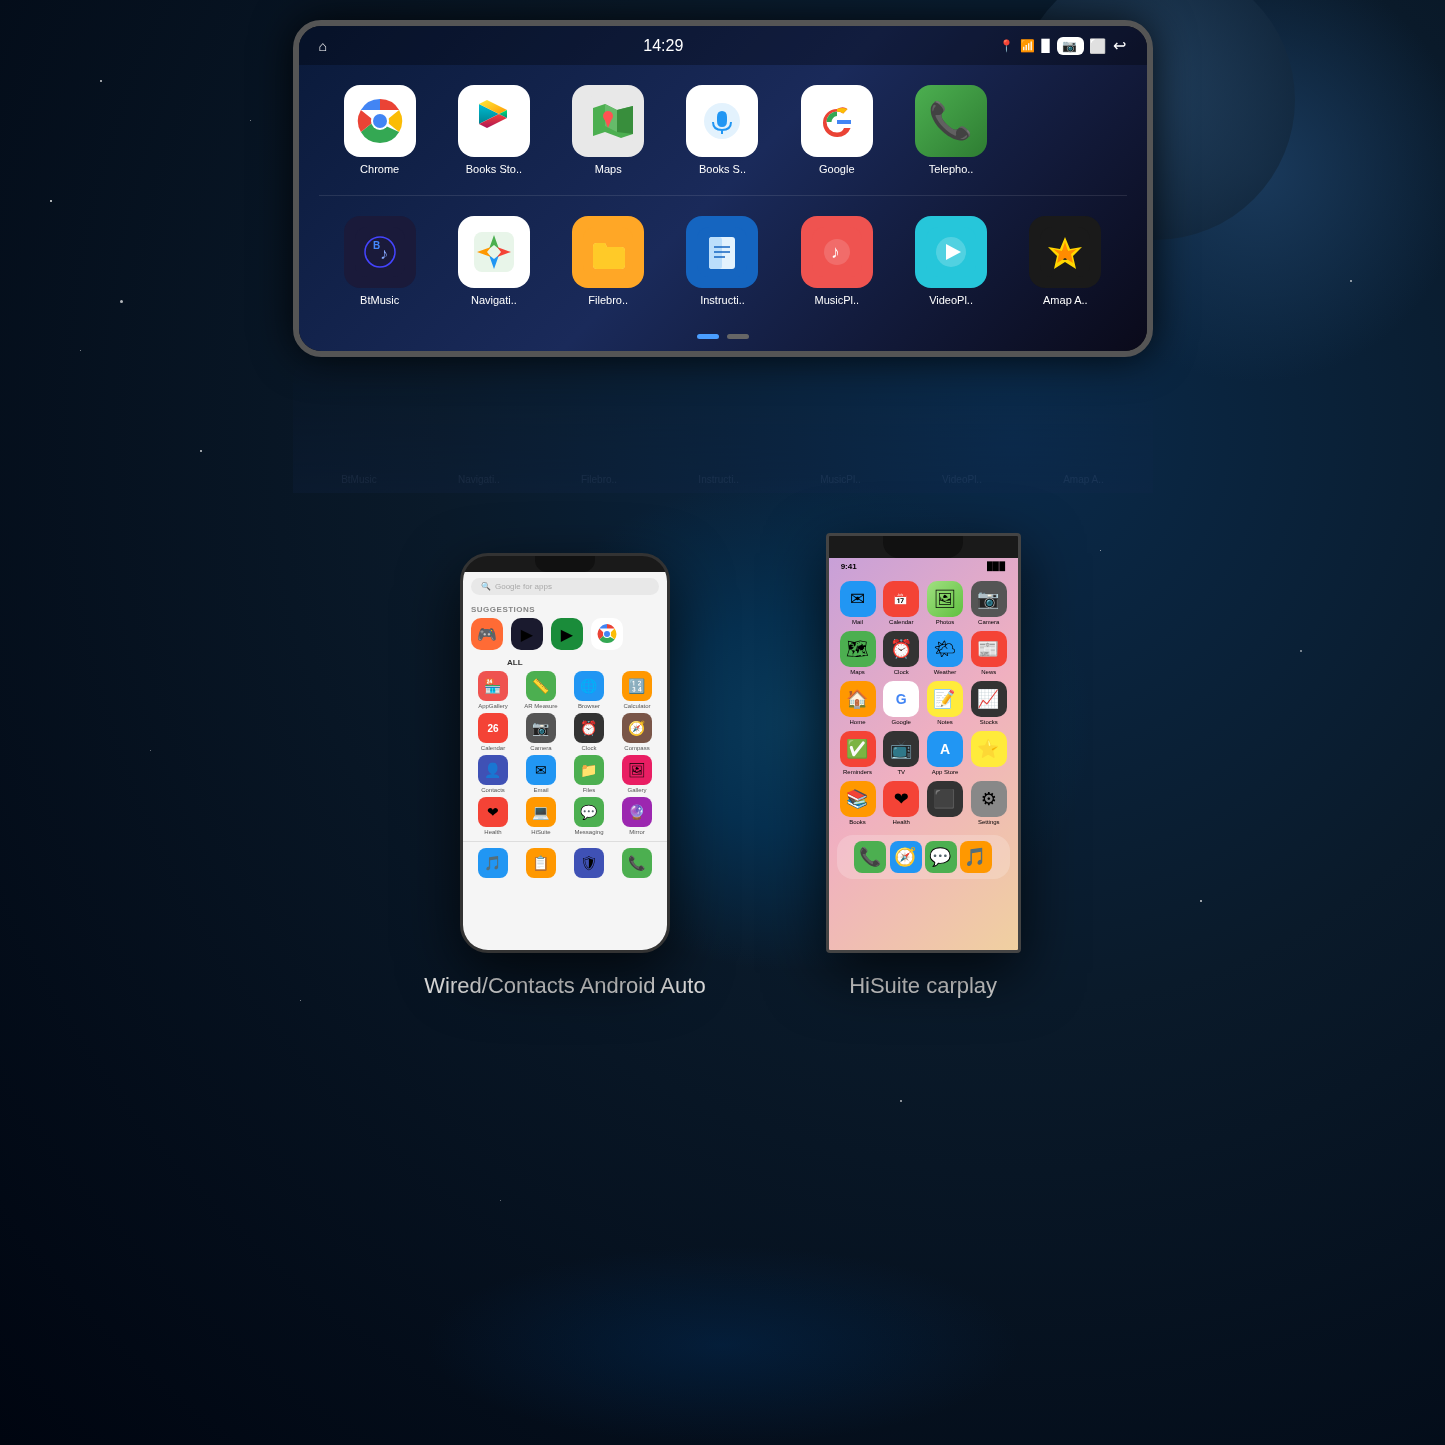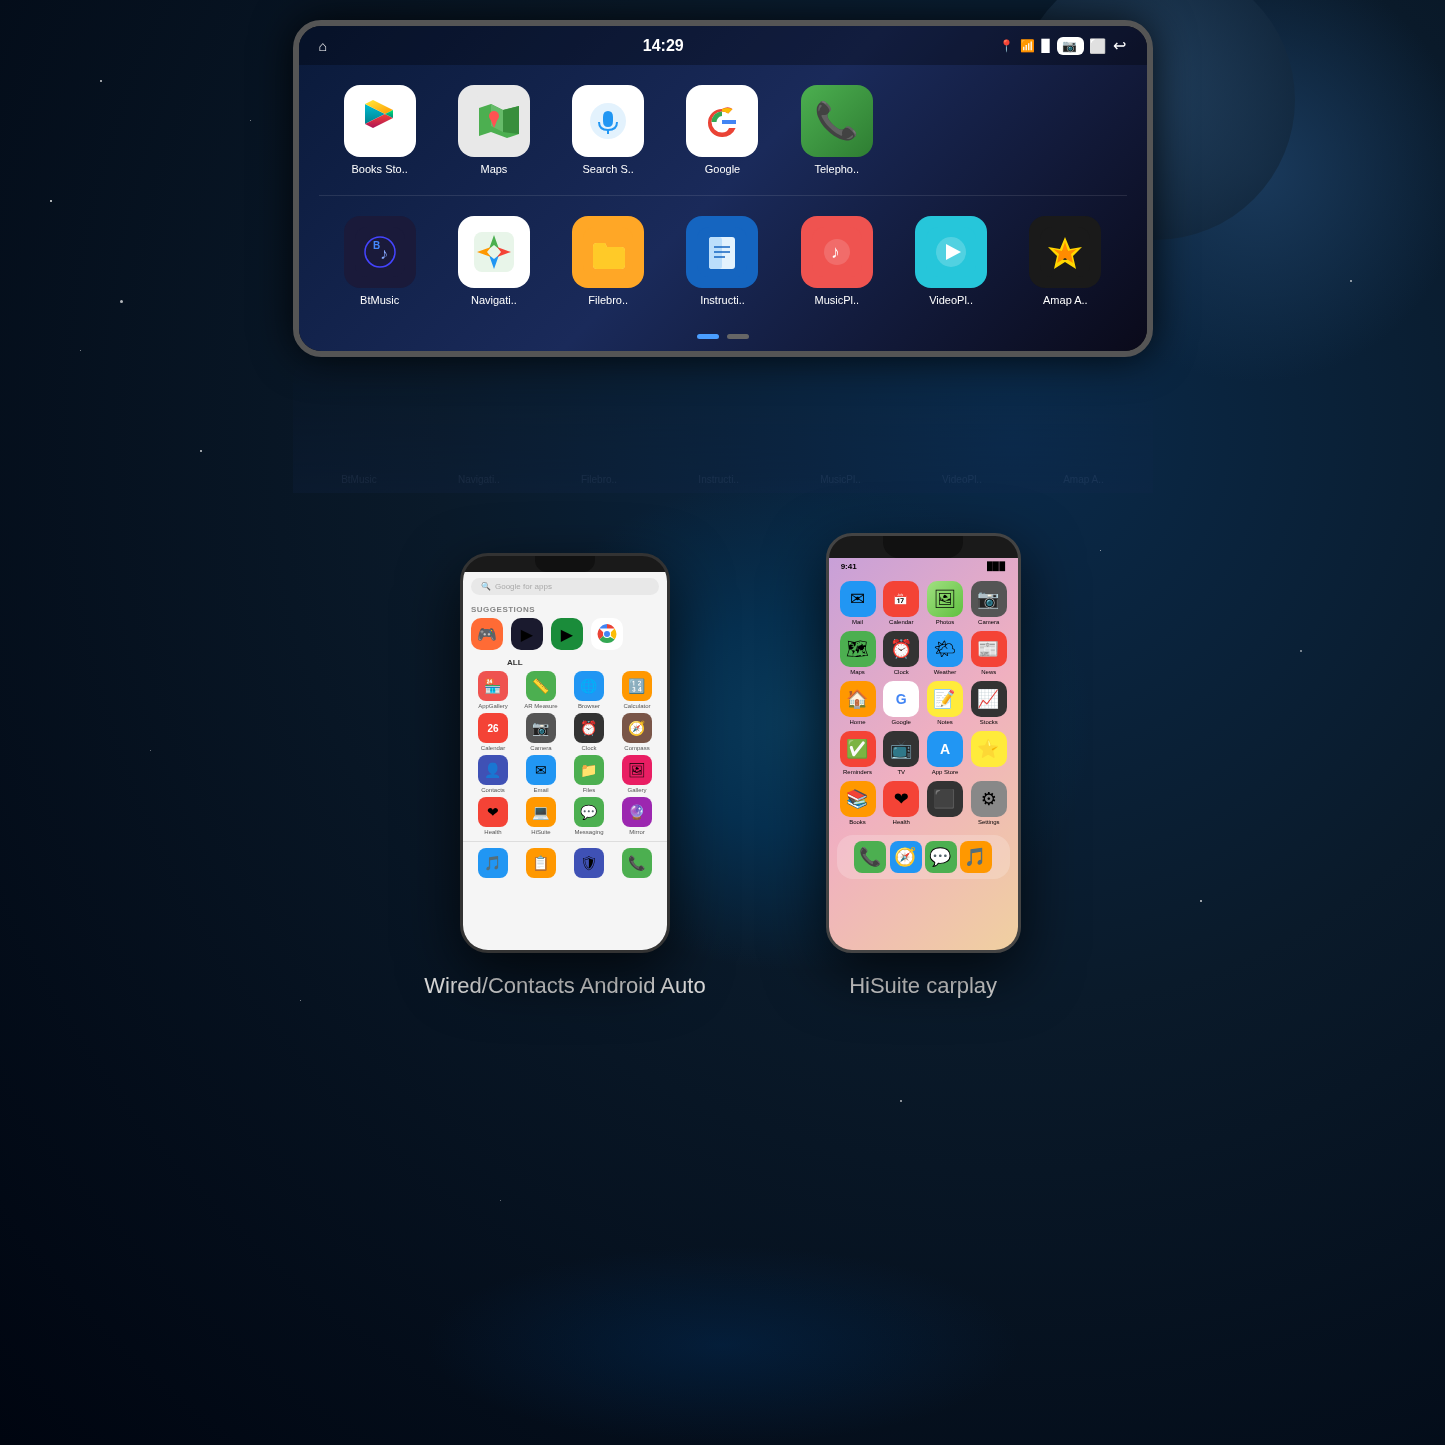--- a/index.html
+++ b/index.html
@@ -107,21 +107,21 @@
     .status-bar {
       display: flex;
       justify-content: space-between;
       align-items: center;
       padding: 10px 20px;
       background: rgba(0,0,0,0.3);
       color: #fff;
       font-size: 14px;
     }
     .status-left { display: flex; align-items: center; gap: 8px; }
-    .status-center { font-size: 16px; font-weight: 700; }
+    .status-center { font-size: 16px; font-weight: 400; }
     .status-right { display: flex; align-items: center; gap: 6px; font-size: 12px; }
 
     
     .app-grid {
       display: grid;
       grid-template-columns: repeat(7, 1fr);
       gap: 12px;
       padding: 20px 30px;
     }
 
@@ -286,21 +286,21 @@
       font-size: 6px;
       color: #555;
       text-align: center;
     }
 
     
     .iphone {
       width: 195px;
       height: 420px;
       background: #1a1a1a;
-      border-radius: 26px;
+      border-radius: 4px;
       border: 3px solid #444;
       overflow: hidden;
       position: relative;
       box-shadow: 0 20px 60px rgba(0,0,0,0.7);
     }
 
     .iphone-notch {
       width: 80px;
       height: 22px;
       background: #111;
@@ -438,20 +438,35 @@
             <span>📶</span>
             <span>▉</span>
             <span style="background:#fff;color:#333;border-radius:6px;padding:2px 6px;font-size:12px;">📷</span>
             <span style="font-size:14px;">⬜</span>
             <span style="font-size:16px;">↩</span>
           </div>
         </div>
 
         <div class="app-grid">
 
+          <div class="app-icon">
+            <div class="app-icon-img bg-chrome">
+              <svg class="chrome-svg" viewBox="0 0 56 56">
+                <circle cx="28" cy="28" r="22" fill="white"></circle>
+                <path d="M28 6 A22 22 0 0 1 47.1 17 L28 17 Z" fill="#EA4335"></path>
+                <path d="M47.1 17 A22 22 0 0 1 47.1 39 L33.5 28 Z" fill="#FBBC05"></path>
+                <path d="M47.1 39 A22 22 0 0 1 8.9 39 L22.5 28 Z" fill="#34A853"></path>
+                <path d="M8.9 39 A22 22 0 0 1 8.9 17 L22.5 28 Z" fill="#EA4335"></path>
+                <path d="M8.9 17 A22 22 0 0 1 28 6 L28 17 Z" fill="#4285F4"></path>
+                <circle cx="28" cy="28" r="9" fill="white"></circle>
+                <circle cx="28" cy="28" r="7" fill="#4285F4"></circle>
+              </svg>
+            </div>
+            <span class="app-label">Chrome</span>
+          </div>
 
           <div class="app-icon">
             <div class="app-icon-img" style="background:#fff;">
               <svg width="50" height="50" viewBox="0 0 50 50">
                 <defs>
                   <linearGradient id="ps1" x1="0" y1="0" x2="0" y2="1">
                       <stop offset="0%" stop-color="#00BCD4"></stop>
                       <stop offset="100%" stop-color="#00838F"></stop>
                     </linearGradient>
                   <linearGradient id="ps2" x1="0" y1="0" x2="1" y2="1">
@@ -494,21 +509,21 @@
           <div class="app-icon">
             <div class="app-icon-img bg-voice">
               <svg width="50" height="50" viewBox="0 0 50 50">
                 <rect width="50" height="50" rx="12" fill="#fff"></rect>
                 <circle cx="25" cy="25" r="18" fill="#E3F2FD"></circle>
                 <path d="M25 15 Q30 15 30 21 L30 25 Q30 31 25 31 Q20 31 20 25 L20 21 Q20 15 25 15Z" fill="#2196F3"></path>
                 <path d="M16 26 Q16 34 25 34 Q34 34 34 26" stroke="#2196F3" stroke-width="2" fill="none"></path>
                 <line x1="25" y1="34" x2="25" y2="38" stroke="#2196F3" stroke-width="2"></line>
               </svg>
             </div>
-            <span class="app-label">Search S..</span>
+            <span class="app-label">Books S..</span>
           </div>
 
           <div class="app-icon">
             <div class="app-icon-img bg-google">
               <svg width="50" height="50" viewBox="0 0 50 50">
                 <rect width="50" height="50" rx="12" fill="#fff"></rect>
                 <path d="M25 13 A14 14 0 0 0 11 27 A14 14 0 0 0 25 41 A14 14 0 0 0 38.6 32 L32 32 Q30.2 36.5 25 36.5 A10.5 10.5 0 0 1 14.5 26 A10.5 10.5 0 0 1 25 15.5 Q28.5 15.5 31.2 17.4 L35.5 13.1 Q31.2 9.5 25 13Z" fill="none"></path>
                 <path d="M25 13 Q31.2 9.5 35.5 13.1 L31.2 17.4 Q28.5 15.5 25 15.5 A10.5 10.5 0 0 0 14.5 26 A10.5 10.5 0 0 0 25 36.5 Q30.2 36.5 32 32 L38.6 32 A14 14 0 0 1 25 41 A14 14 0 0 1 11 27 A14 14 0 0 1 25 13Z" fill="#EA4335"></path>
                 <path d="M25 13 A14 14 0 0 1 35.5 13.1 L31.2 17.4 Q28.5 15.5 25 15.5Z" fill="#FBBC05"></path>
                 <path d="M14.5 26 A10.5 10.5 0 0 1 25 15.5 L25 20 A6 6 0 0 0 19.5 26Z" fill="#34A853"></path>

